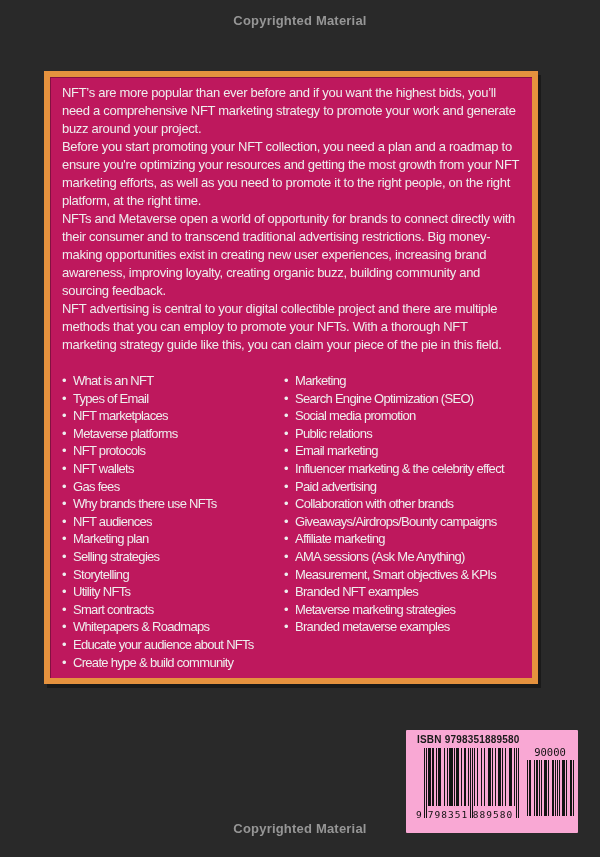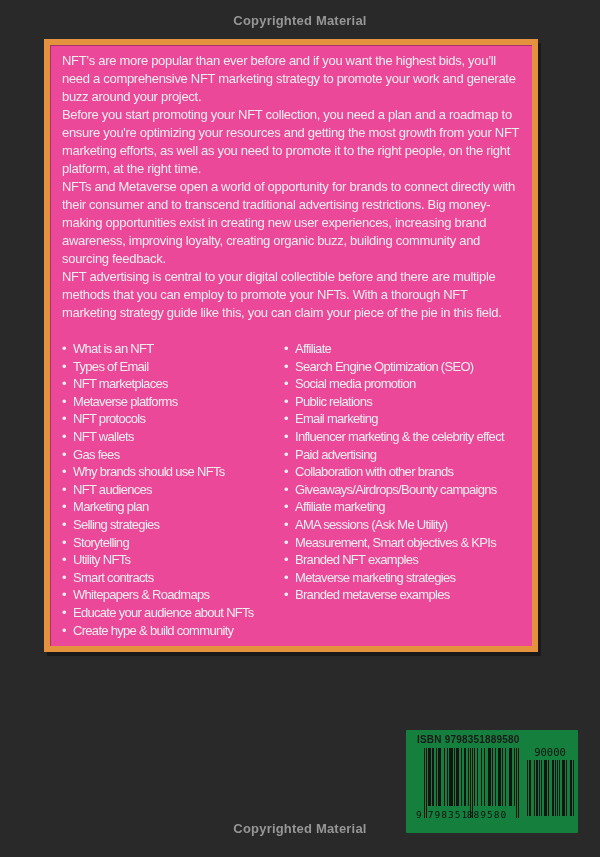--- a/index.html
+++ b/index.html
@@ -10,112 +10,112 @@
   }
   .stage{position:relative;width:600px;height:857px;background:var(--bg,#292929);}
   .copyright{
     position:absolute;left:0;width:100%;text-align:center;
     font-weight:700;font-size:13px;color:var(--gray,#969696);letter-spacing:.2px;
   }
   .copyright.top{top:13px;}
   .copyright.bottom{top:821px;}
 
   .frame{
-    position:absolute;left:44px;top:39px;width:494px;height:613px;
+    position:absolute;left:44px;top:71px;width:494px;height:613px;
     box-sizing:border-box;border:6px solid var(--orange,#e5923e);
-    background:#ec4899;
+    background:#be185d;
     box-shadow:3px 4px 0 rgba(0,0,0,.35), inset 1px 1px 0 rgba(0,0,0,.3);
     padding:7px 8px 0 12px;overflow:hidden;
   }
   .synopsis p{
     margin:0;color:var(--text,#eeeeee);
     font-size:13px;line-height:18px;letter-spacing:-.3px;
   }
   .topics{display:flex;margin-top:18px;}
   .col{
     list-style:none;margin:0;padding:0;
     color:var(--text,#eeeeee);font-size:13px;line-height:17.6px;letter-spacing:-.7px;
   }
   .col li{white-space:nowrap;}
   .col li::before{content:"\2022";display:inline-block;width:11px;}
   .col.left{flex:0 0 222px;width:222px;}
   .col.right{flex:1;}
 
   .barcode-box{
     position:absolute;left:406px;top:730px;width:172px;height:103px;
-    background:#15803d;border-radius:1px;
+    background:#f9a8d4;border-radius:1px;
   }
   .isbn-label{
     position:absolute;left:11px;top:4px;
     font-weight:600;font-size:10px;color:#1a1a1a;letter-spacing:.2px;
   }
   .ean13{position:absolute;left:10px;top:18px;width:112px;height:80px;}
   .ean13 svg{position:absolute;left:8px;top:0;}
   .bd{
     position:absolute;top:61px;font-family:"DejaVu Sans Mono",monospace;
     font-size:9.5px;color:#111;
   }
   .bd.d1{left:0;width:7px;}
   .bd.g1{left:11px;width:42px;text-align:center;letter-spacing:1px;}
-  .bd.g2{left:50px;width:42px;text-align:center;letter-spacing:1px;}
+  .bd.g2{left:56px;width:42px;text-align:center;letter-spacing:1px;}
   .ean5{position:absolute;left:120px;top:16px;width:48px;}
   .addon-text{
     text-align:center;font-family:"DejaVu Sans Mono",monospace;
     font-size:10.5px;color:#111;margin:0 0 2px 0;
   }
   .ean5 svg{display:block;margin:0 auto;}
 </style>
 </head>
 <body>
 
 <div class="stage">
 
   <div class="copyright top">Copyrighted Material</div>
 
   <div class="frame">
     <div class="synopsis">
       <p>NFT’s are more popular than ever before and if you want the highest bids, you’ll need a comprehensive NFT marketing strategy to promote your work and generate buzz around your project.</p>
       <p>Before you start promoting your NFT collection, you need a plan and a roadmap to ensure you're optimizing your resources and getting the most growth from your NFT marketing efforts, as well as you need to promote it to the right people, on the right platform, at the right time.</p>
       <p>NFTs and Metaverse open a world of opportunity for brands to connect directly with their consumer and to transcend traditional advertising restrictions. Big money-making opportunities exist in creating new user experiences, increasing brand awareness, improving loyalty, creating organic buzz, building community and sourcing feedback.</p>
-      <p>NFT advertising is central to your digital collectible before and there are multiple methods that you can employ to promote your NFTs. With a thorough NFT marketing strategy guide like this, you can claim your piece of the pie in this field.</p>
+      <p>NFT advertising is central to your digital collectible project and there are multiple methods that you can employ to promote your NFTs. With a thorough NFT marketing strategy guide like this, you can claim your piece of the pie in this field.</p>
     </div>
     <div class="topics">
       <ul class="col left">
 
       <li>What is an NFT</li>
           <li>Types of Email</li>
           <li>NFT marketplaces</li>
           <li>Metaverse platforms</li>
           <li>NFT protocols</li>
           <li>NFT wallets</li>
           <li>Gas fees</li>
-          <li>Why brands should use NFTs</li>
+          <li>Why brands there use NFTs</li>
           <li>NFT audiences</li>
           <li>Marketing plan</li>
           <li>Selling strategies</li>
           <li>Storytelling</li>
           <li>Utility NFTs</li>
           <li>Smart contracts</li>
           <li>Whitepapers &amp; Roadmaps</li>
           <li>Educate your audience about NFTs</li>
           <li>Create hype &amp; build community</li>
         </ul>
       <ul class="col right">
 
-      <li>Affiliate</li>
+      <li>Marketing</li>
           <li>Search Engine Optimization (SEO)</li>
           <li>Social media promotion</li>
           <li>Public relations</li>
           <li>Email marketing</li>
           <li>Influencer marketing &amp; the celebrity effect</li>
           <li>Paid advertising</li>
           <li>Collaboration with other brands</li>
           <li>Giveaways/Airdrops/Bounty campaigns</li>
           <li>Affiliate marketing</li>
-          <li>AMA sessions (Ask Me Utility)</li>
+          <li>AMA sessions (Ask Me Anything)</li>
           <li>Measurement, Smart objectives &amp; KPIs</li>
           <li>Branded NFT examples</li>
           <li>Metaverse marketing strategies</li>
           <li>Branded metaverse examples</li>
         </ul>
     </div>
   </div>
 
   <div class="barcode-box">
     <div class="isbn-label">ISBN 9798351889580</div>

